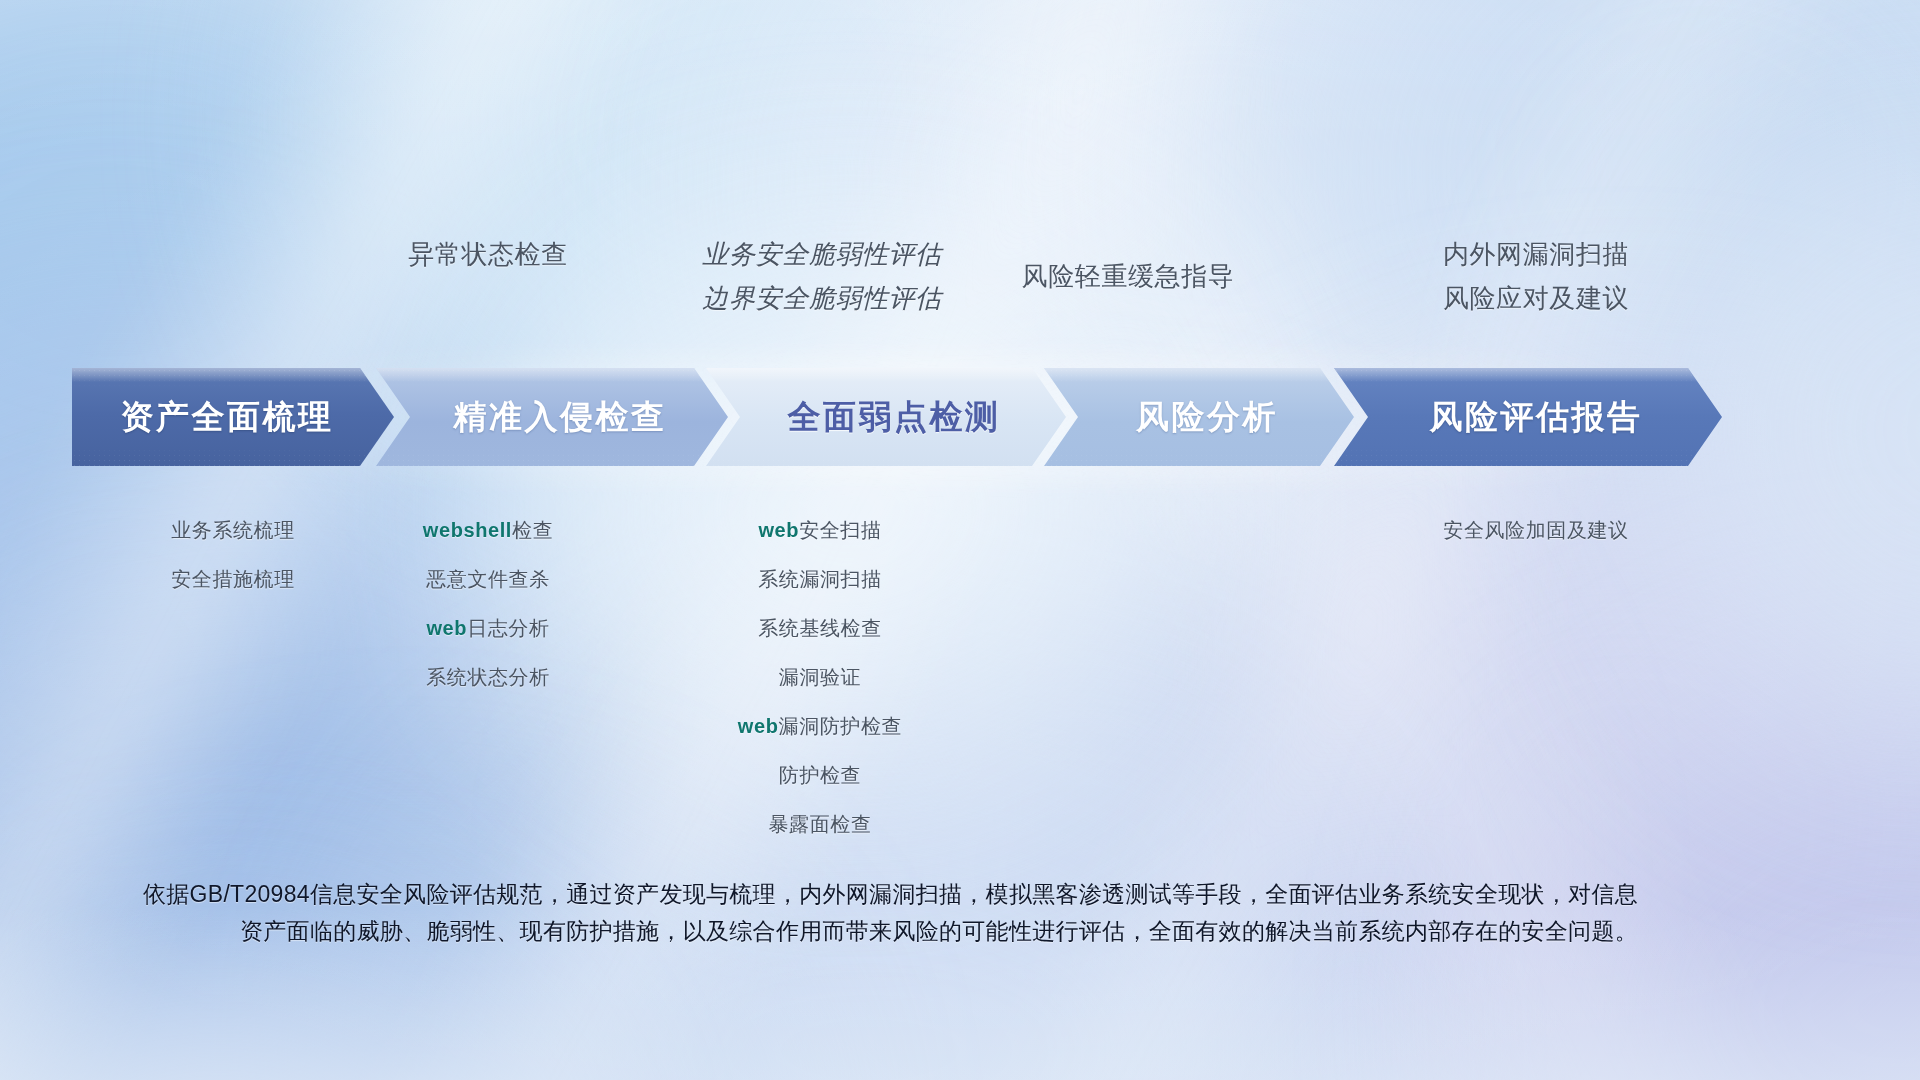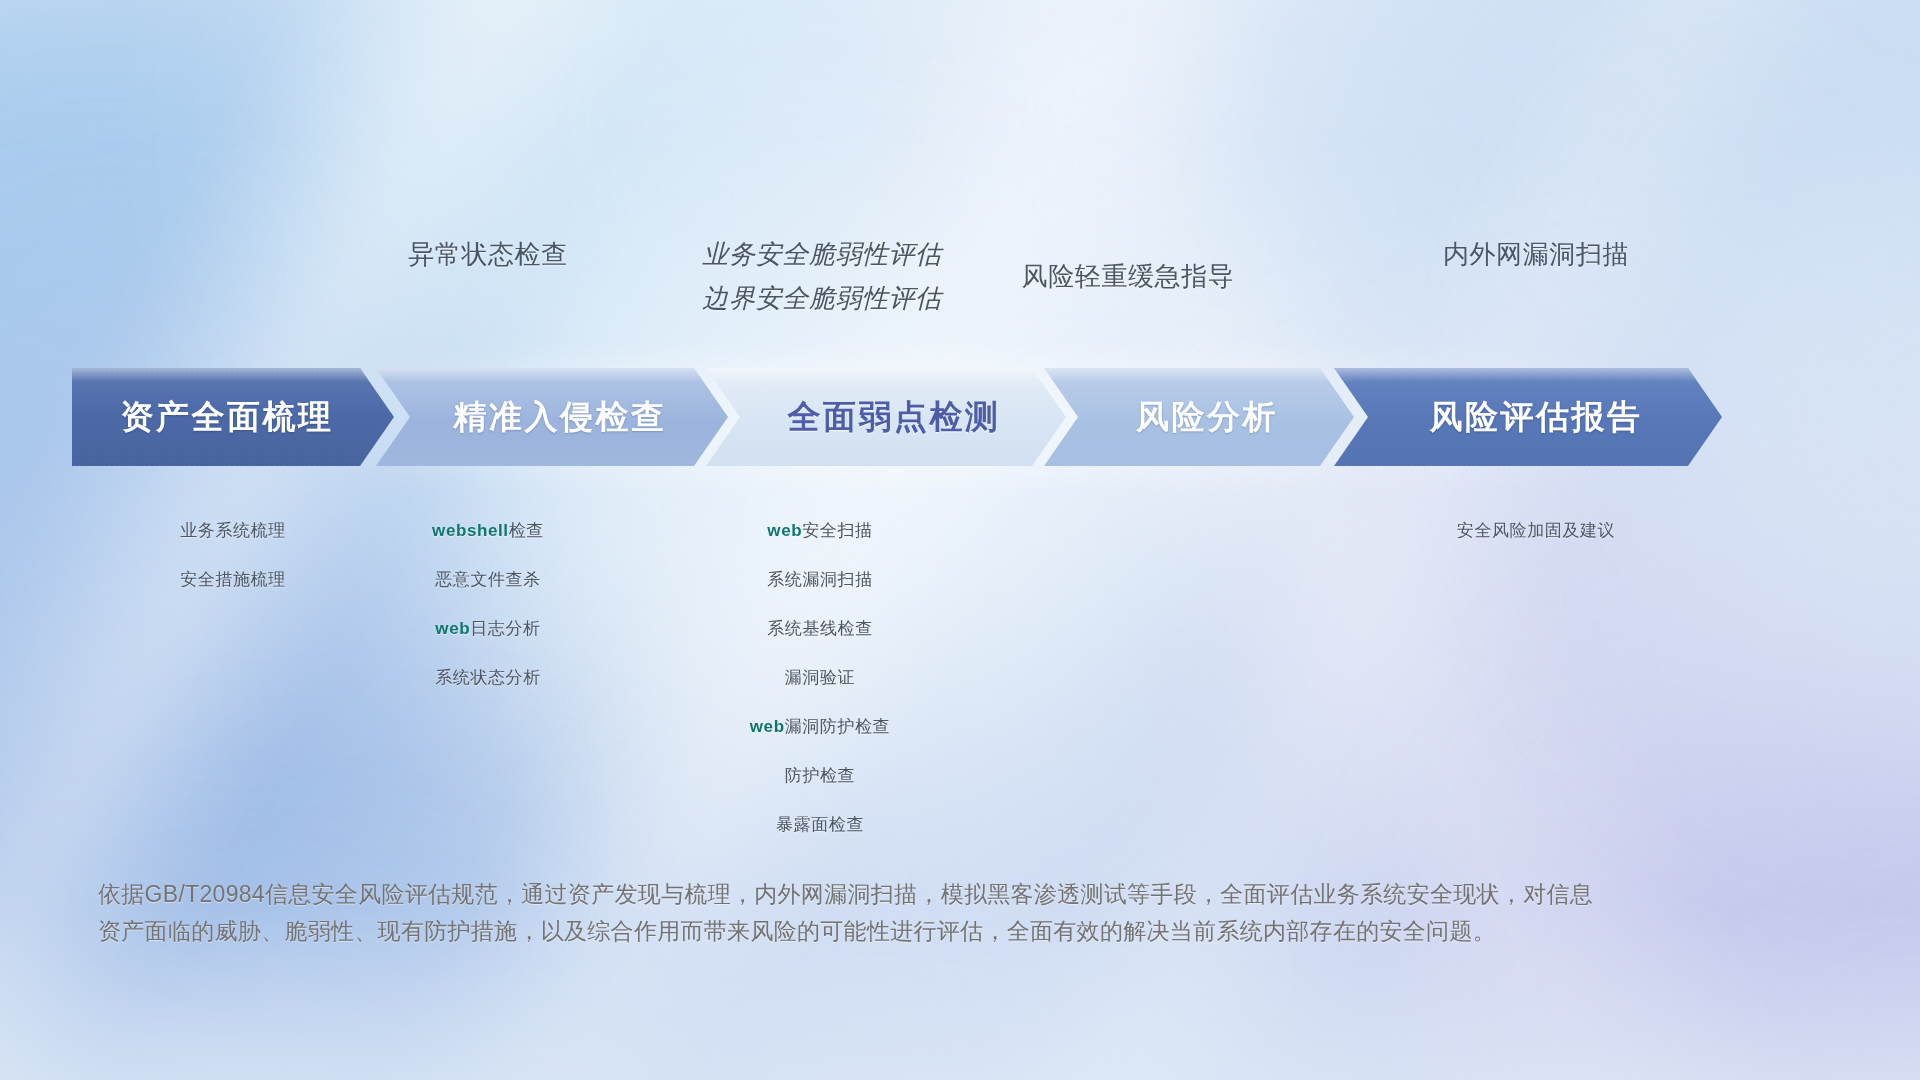--- a/index.html
+++ b/index.html
@@ -53,21 +53,21 @@
   }
 
   
   #content{ position:absolute; inset:0; }
 
   
   .col{ position:absolute; text-align:center; }
 
   .upper{ color:#4b5563; font-size:26px; line-height:44px; letter-spacing:.6px;
           text-shadow:0 1px 1px rgba(255,255,255,.55); }
-  .lower{ color:#4b5563; font-size:17px; line-height:49px; letter-spacing:.6px;
+  .lower{ color:#4b5563; font-size:20px; line-height:49px; letter-spacing:.6px;
           text-shadow:0 1px 1px rgba(255,255,255,.55); }
   .lower .lead{ font-weight:700; color:#0f766e; }
 
   
   #band{ position:absolute; left:72px; top:368px; width:1790px; height:98px; }
   .chev{
     position:absolute; top:0; height:98px;
     display:flex; align-items:center; justify-content:center;
     font-size:33px; font-weight:700; letter-spacing:2.5px;
     clip-path: polygon(0 0, calc(100% - 34px) 0, 100% 50%, calc(100% - 34px) 100%, 0 100%, 34px 50%);
@@ -109,22 +109,23 @@
   
   #bandglow{
     position:absolute; left:52px; top:352px; width:1830px; height:132px;
     background:radial-gradient(60% 130% at 50% 50%, rgba(255,255,255,.45), rgba(255,255,255,0) 70%);
     filter:blur(10px);
   }
 
   
   #footer{
     position:absolute; left:98px; top:876px; width:1540px;
-    color:#737373; font-size:23px; line-height:37px; letter-spacing:.3px;
+    color:#0f172a; font-size:23px; line-height:37px; letter-spacing:.3px;
     text-shadow:0 1px 1px rgba(255,255,255,.5);
+    text-align:right;
   }
 </style>
 </head>
 <body>
 
 <div id="bg">
   <div class="layer bgbase"></div>
   <div class="layer">
     <div class="blob b1"></div>
       <div class="blob b2"></div>
@@ -152,20 +153,21 @@
   </div>
   <div class="col upper" style="left:642px; top:232px; width:360px;font-style:italic;">
     <div>业务安全脆弱性评估</div>
     <div>边界安全脆弱性评估</div>
   </div>
   <div class="col upper" style="left:971px; top:254px; width:314px;">
     <div>风险轻重缓急指导</div>
   </div>
   <div class="col upper" style="left:1386px; top:232px; width:300px;">
     <div>内外网漏洞扫描</div>
+    <div>风险应对及建议</div>
   </div>
 
   <div id="bandglow"></div>
   <div id="band">
     <div class="chev first c1">
       <span>资产全面梳理</span>
     </div>
     <div class="chev c2">
       <span>精准入侵检查</span>
     </div>

